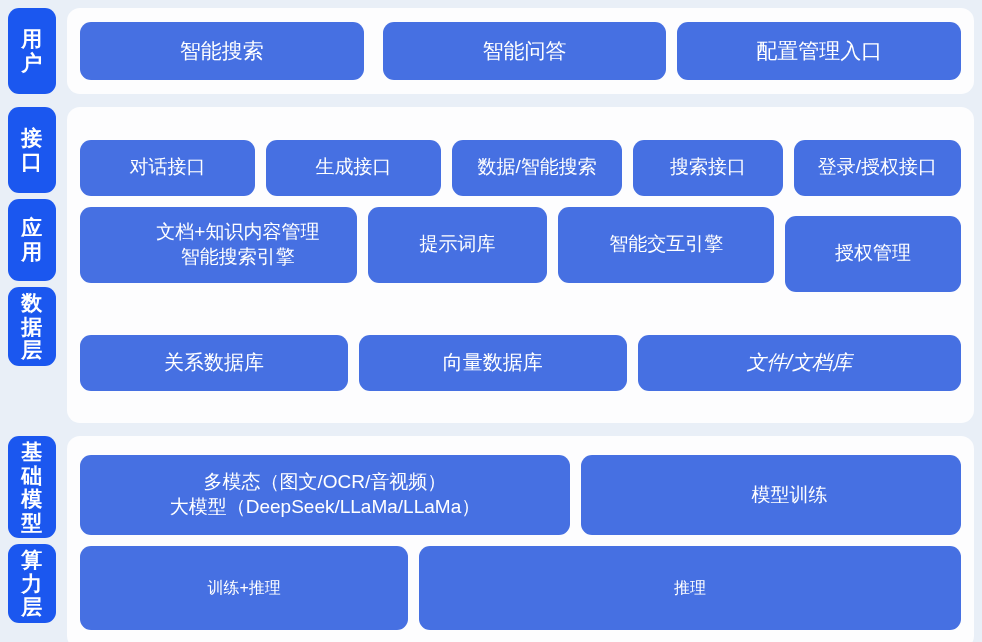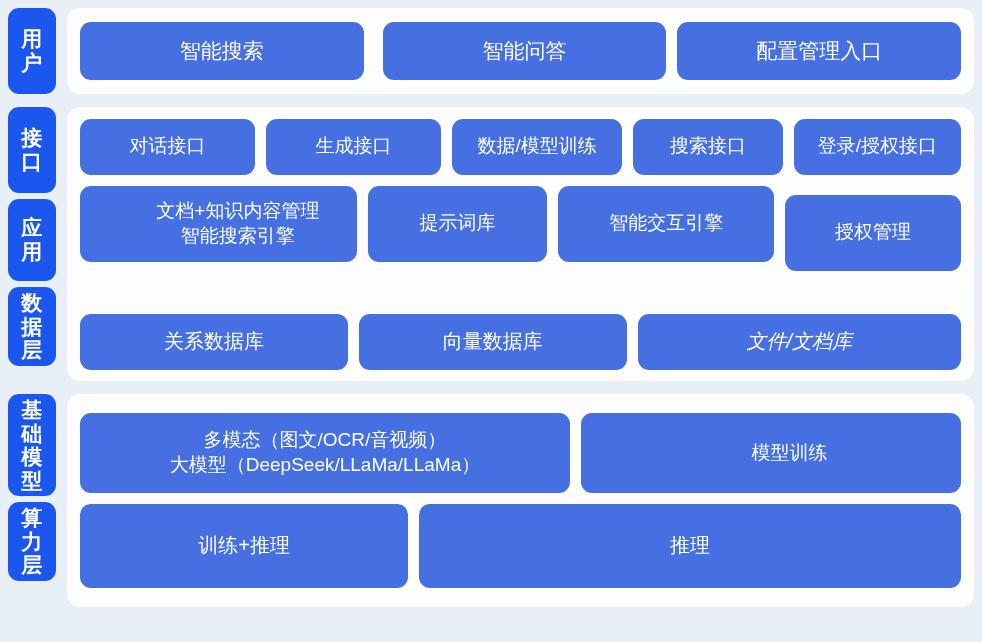--- a/index.html
+++ b/index.html
@@ -97,27 +97,27 @@
   }
 
   
   #band-user .tab-col { }
   #band-user .vtab { height: 86px; }
   #band-user .panel { height: 86px; padding: 11px 13px; }
   #band-user .box { height: 58px; font-size: 21px; }
 
   #band-middle .vtab.tab-interface { height: 86px; }
   #band-middle .vtab.tab-application { height: 82px; }
-  #band-middle .panel { height: 274px; }
+  #band-middle .panel { height: 316px; }
   #band-middle .row.row-interface .box { height: 56px; font-size: 19px; }
   #band-middle .row.row-application .box { height: 76px; font-size: 19px; }
   #band-middle .row.row-dataset .box { height: 56px; font-size: 20px; margin-top: 32px; }
   #band-foundation .panel { height: 213px; }
   #band-foundation .row.row-models .box { height: 80px; font-size: 19px; }
-  #band-foundation .row.row-compute .box { height: 84px; font-size: 20px; }
+  #band-foundation .row.row-compute .box { height: 84px; font-size: 16px; }
 
   .box.multimodal {
     font-size: 18px;
     line-height: 1.3;
   }
 </style>
 </head>
 <body>
 
 <div class="diagram">
@@ -149,21 +149,21 @@
         <div class="vtab tab-data-layer" title="数据层">
           <span>数</span>
           <span>据</span>
           <span>层</span>
         </div>
       </div>
       <div class="panel">
         <div class="row row-interface">
           <div class="box" style="flex: 1.05 1 0px;">对话接口</div>
           <div class="box" style="flex: 1.05 1 0px;">生成接口</div>
-          <div class="box" style="flex: 1.02 1 0px;">数据/模型训练</div>
+          <div class="box" style="flex: 1.02 1 0px;">数据/智能搜索</div>
           <div class="box" style="flex: 0.88 1 0px;">搜索接口</div>
           <div class="box" style="flex: 1 1 0px;">登录/授权接口</div>
         </div>
         <div class="row row-application">
           <div class="box" style="flex: 1.22 1 0px; padding-left: 47px;">文档+知识内容管理
 智能搜索引擎</div>
           <div class="box" style="flex: 0.9 1 0px;">提示词库</div>
           <div class="box" style="flex: 1.1 1 0px;">智能交互引擎</div>
           <div class="box" style="flex: 0.88 1 0px; margin-top: 9px;">授权管理</div>
         </div>

